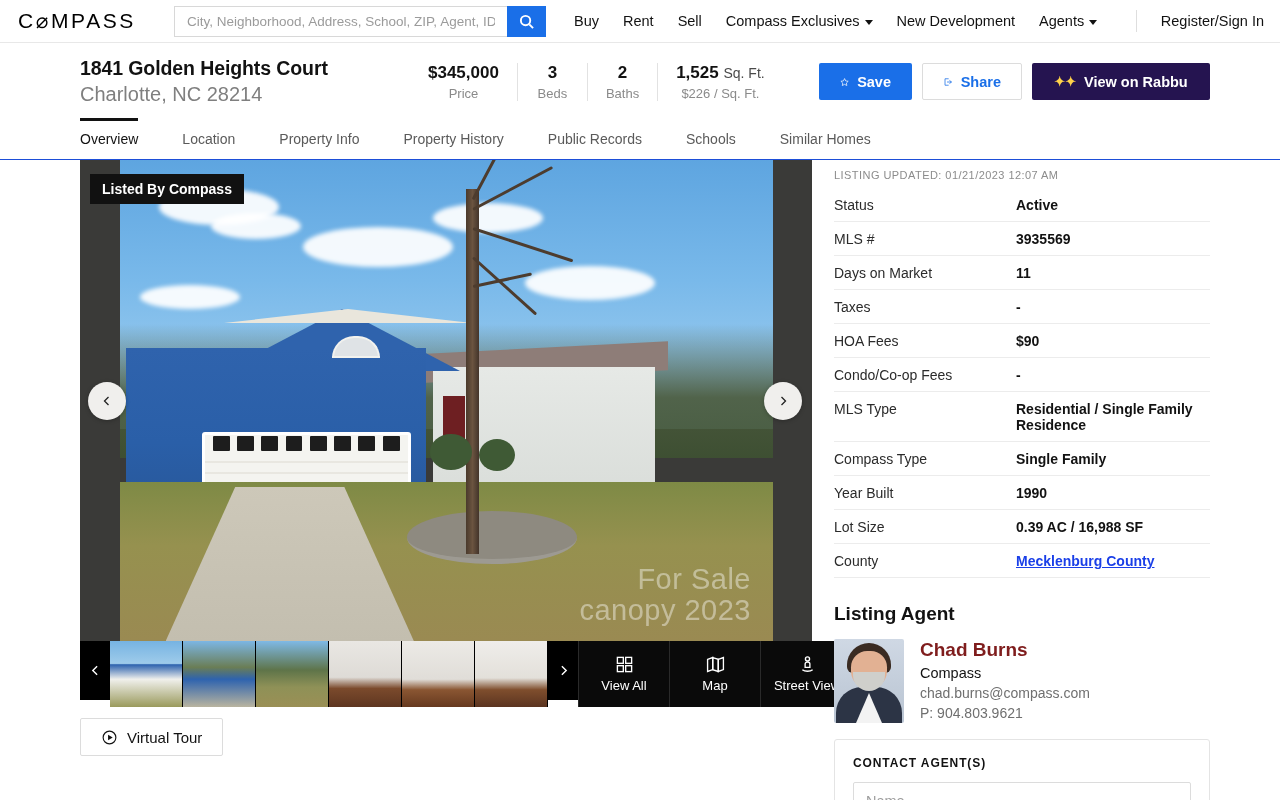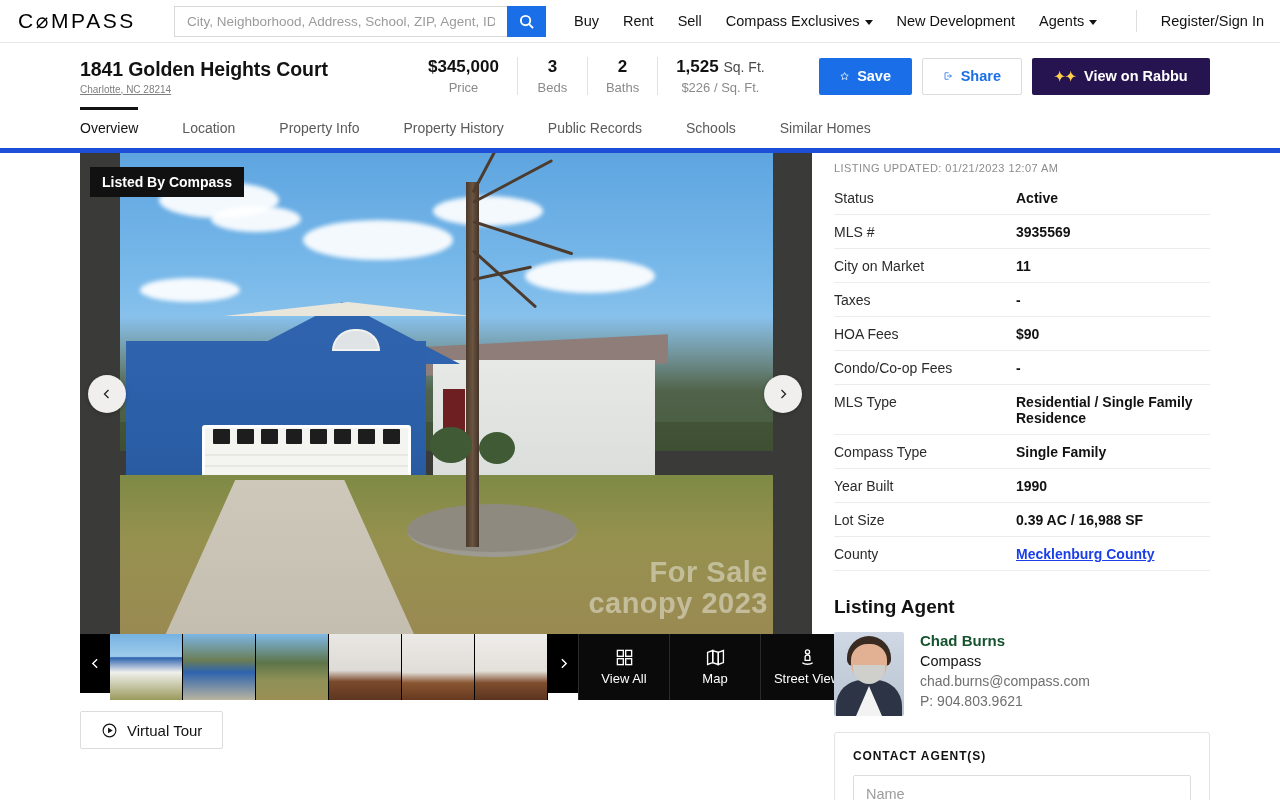--- a/index.html
+++ b/index.html
@@ -93,24 +93,23 @@
     padding: 14px 70px 12px 80px;
   }
   .addr-block { min-width: 330px; }
   .addr-title {
     font-size: 19.5px;
     font-weight: 700;
     color: #121212;
     letter-spacing: -0.1px;
   }
   .addr-sub {
-    font-size: 10px;
+    font-size: 20px;
     color: #7f7f7f;
     margin-top: 3px;
-    text-decoration: underline;
   }
   .stats { display: flex; align-items: center; }
   .stat {
     padding: 0 18px;
     text-align: center;
     min-width: 70px;
   }
   .stat + .stat { border-left: 1px solid #e2e2e2; }
   .stat-top {
     font-size: 17px;
@@ -141,21 +140,21 @@
     border: 1px solid transparent;
   }
   .btn-save { background: #1a6fe8; color: #fff; width: 93px; }
   .btn-share { background: #fff; color: #1a6fe8; border-color: #dcdcdc; width: 100px; }
   .btn-rabbu { background: #251450; color: #fff; width: 178px; }
   .btn-rabbu .spark { color: #ffd24a; font-size: 13px; }
 
   
   .tabs-wrap {
     padding: 0 80px;
-    border-bottom: 5px solid #1d4ed8;
+    border-bottom: 1px solid #1d4ed8;
     position: relative;
   }
   .tabs {
     display: flex;
     gap: 44px;
     position: relative;
   }
   .tab {
     font-size: 14px;
     color: #5a5a5a;
@@ -287,23 +286,23 @@
   .mulch {
     position:absolute; left:44%; bottom:16%; width:26%; height:11%;
     background:#8e8a80;
     border-radius:50%;
     border-bottom:5px solid #9d9a92;
   }
   .bush {
     position:absolute; background:#3f5a35; border-radius:50%;
   }
   .watermark {
-    position:absolute; right:5px; bottom:16px;
+    position:absolute; right:22px; bottom:16px;
     color:rgba(255,255,255,.42);
-    font-size:29px; font-weight:700; line-height:1.05;
+    font-size:29px; font-weight:400; line-height:1.05;
     text-align:right; letter-spacing:.5px;
     pointer-events:none;
   }
   .badge-listed {
     position:absolute; left:10px; top:14px;
     background:#111; color:#fff;
     font-size:14px; font-weight:700;
     padding:7px 12px;
     z-index: 6;
   }
@@ -380,21 +379,21 @@
     width:70px; height:84px; flex:none;
     border-radius:2px; overflow:hidden;
     background: linear-gradient(180deg,#cfd8e4 0%,#b9c4d2 100%);
     position:relative;
   }
   .av-hair { position:absolute; left:13px; top:4px; width:44px; height:30px; background:#3a2b22; border-radius:22px 22px 6px 6px; }
   .av-face { position:absolute; left:17px; top:12px; width:36px; height:38px; background:#e2b193; border-radius:18px 18px 20px 20px; }
   .av-beard { position:absolute; left:19px; top:33px; width:32px; height:19px; background:#cfcfcb; border-radius:0 0 18px 18px; }
   .av-body { position:absolute; left:2px; bottom:0; width:66px; height:36px; background:#2c3445; border-radius:26px 26px 0 0; }
   .av-shirt { position:absolute; left:22px; bottom:0; width:26px; height:30px; background:#f3f3f3; clip-path: polygon(50% 0,100% 100%,0 100%); }
-  .agent-name { font-size:15px; color:#14532d; font-weight:700; cursor:pointer; }
+  .agent-name { font-size:19px; color:#7f1d1d; font-weight:700; cursor:pointer; }
   .agent-co { font-size:14.5px; color:#121212; margin-top:4px; }
   .agent-mail, .agent-phone { font-size:14px; color:#6f6f6f; margin-top:4px; }
 
   .contact-card {
     margin-top:16px;
     border:1px solid #e4e4e4;
     border-radius:3px;
     padding:16px 18px 18px;
   }
   .contact-h {
@@ -659,21 +658,21 @@
       <tbody>
         <tr>
           <td class="fact-label">Status</td>
           <td class="fact-value">Active</td>
         </tr>
         <tr>
           <td class="fact-label">MLS #</td>
           <td class="fact-value">3935569</td>
         </tr>
         <tr>
-          <td class="fact-label">City on Market</td>
+          <td class="fact-label">Days on Market</td>
           <td class="fact-value">11</td>
         </tr>
         <tr>
           <td class="fact-label">Taxes</td>
           <td class="fact-value">-</td>
         </tr>
         <tr>
           <td class="fact-label">HOA Fees</td>
           <td class="fact-value">$90</td>
         </tr>

